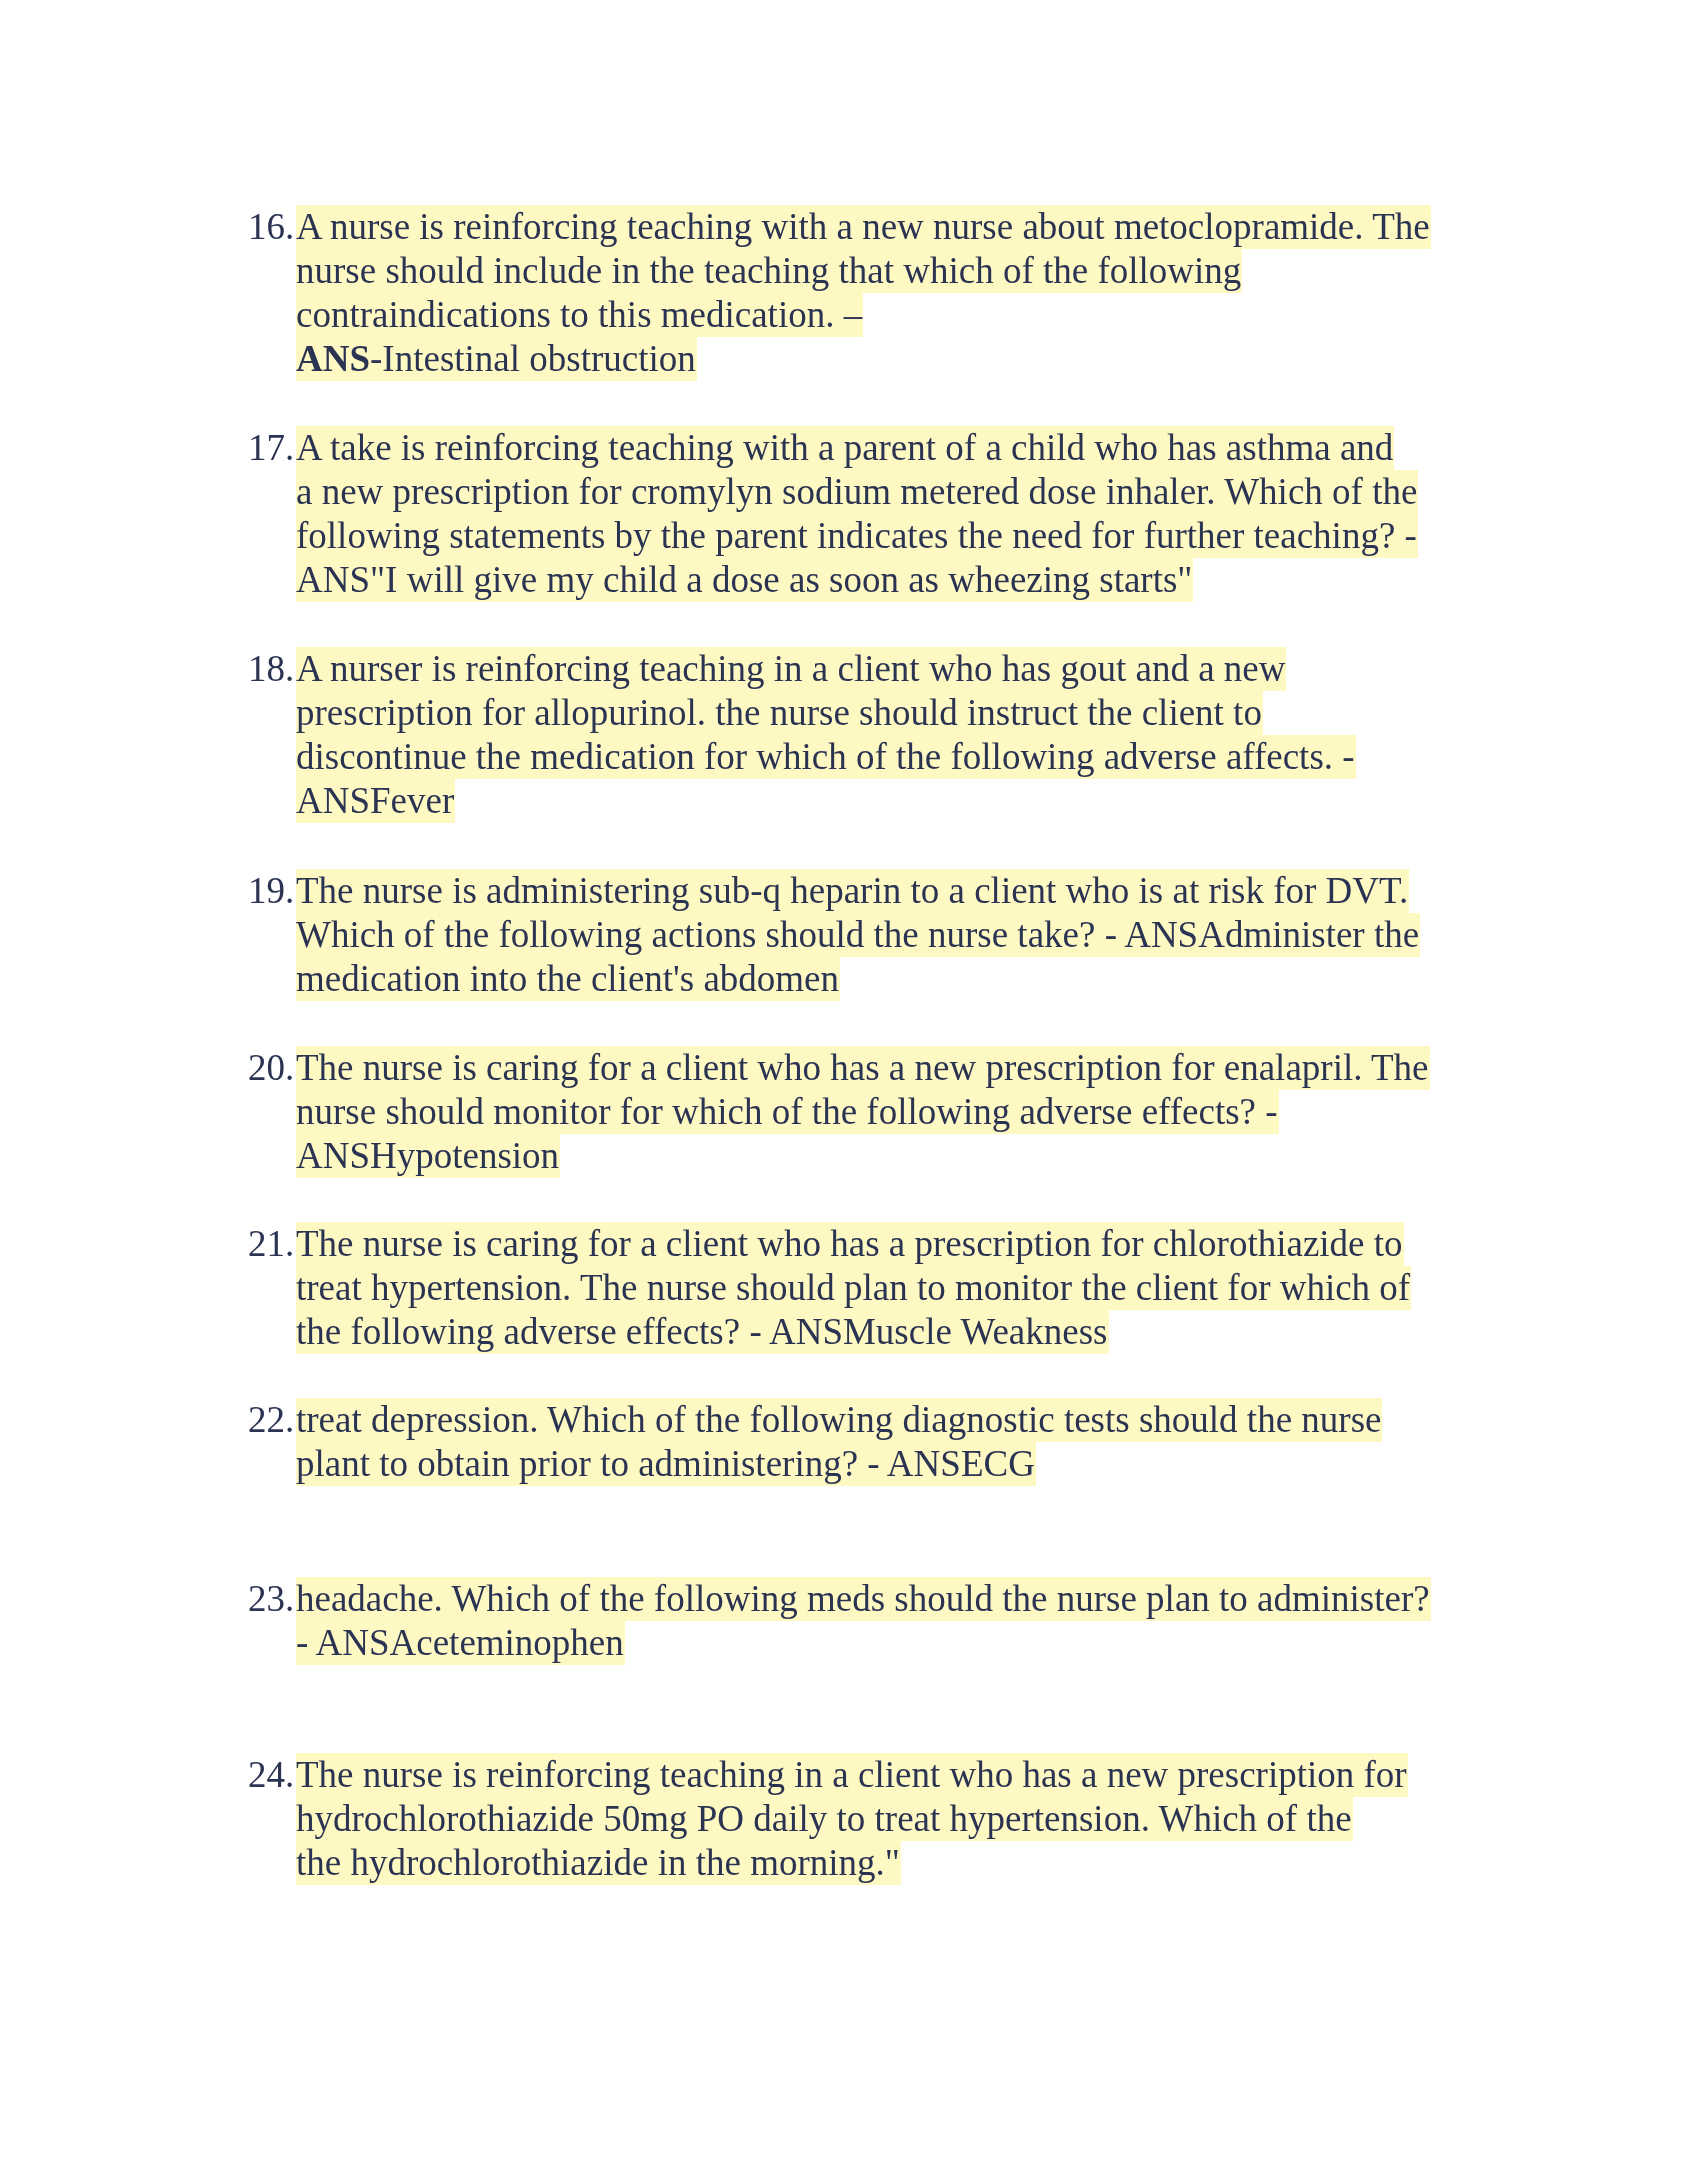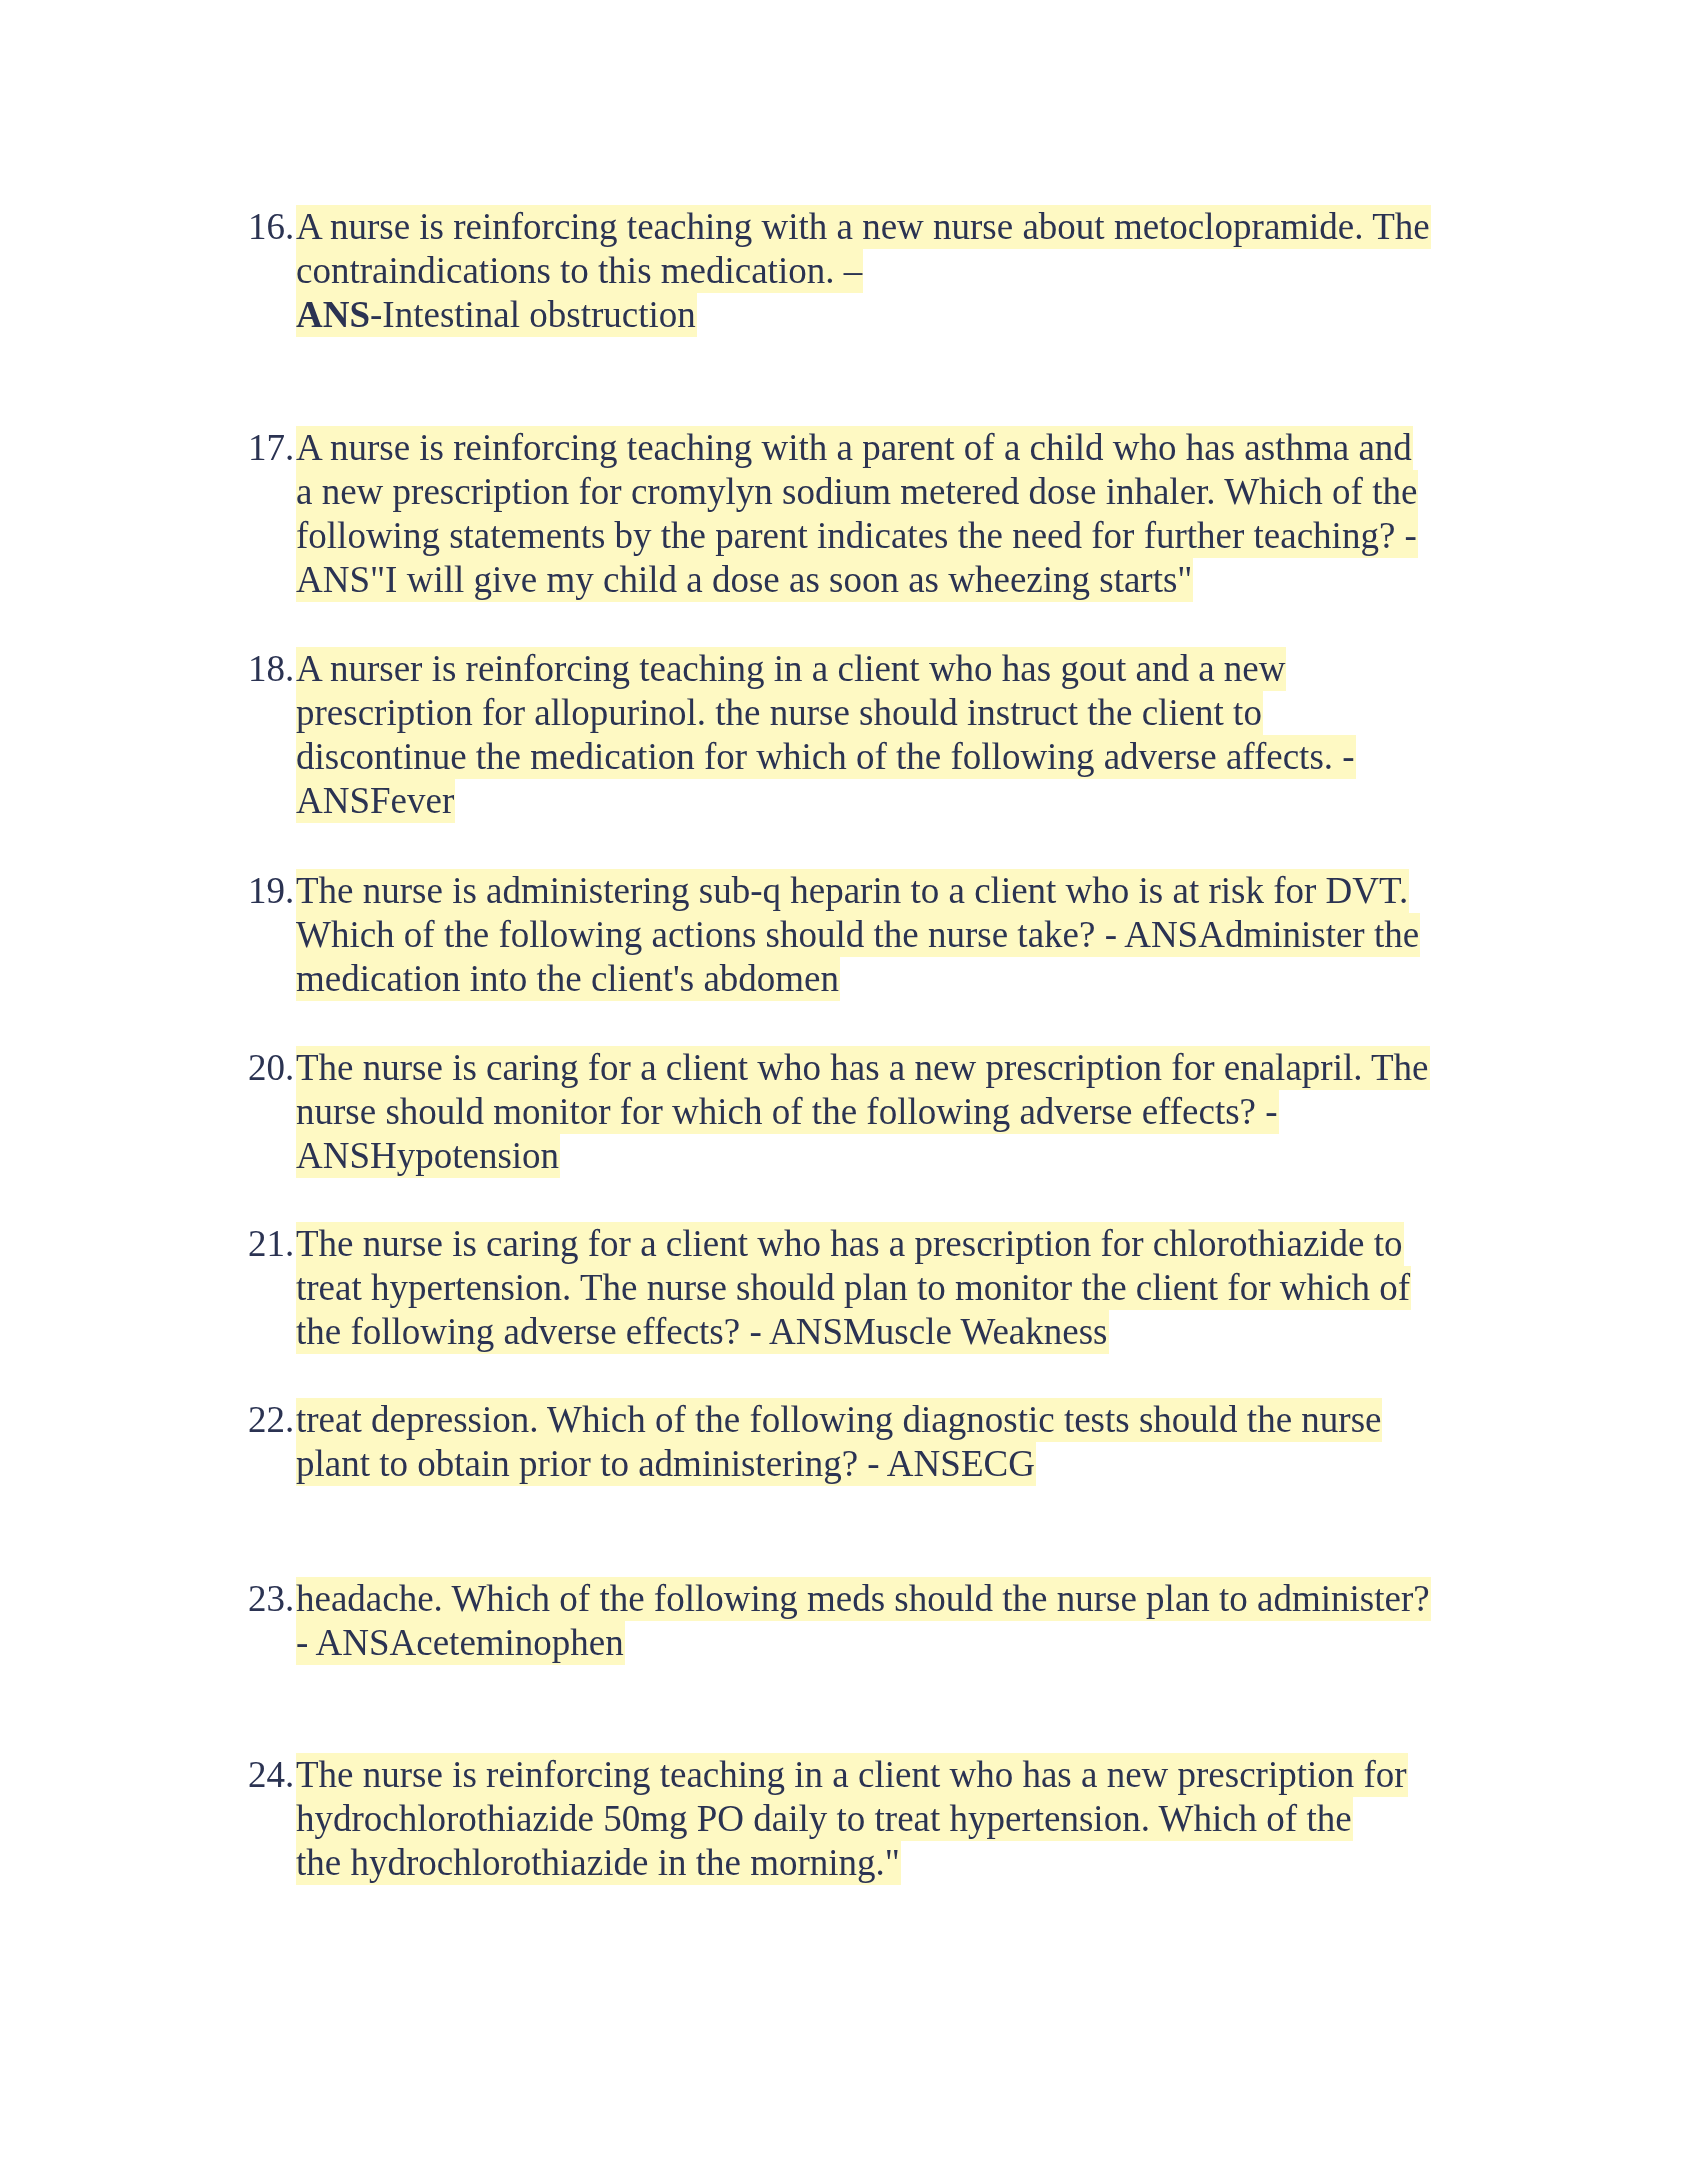--- a/index.html
+++ b/index.html
@@ -61,29 +61,30 @@
   </style>
 </head>
 <body>
 
 <div class="page">
 
   <div class="item" style="top:197px;">
     <div class="num">16.</div>
     <div class="body">
       <div class="line"><span class="hl">A nurse is reinforcing teaching with a new nurse about metoclopramide. The</span></div>
+      <div class="line"><span class="hl">nurse should include in the teaching that which of the following</span></div>
       <div class="line"><span class="hl">contraindications to this medication. –</span></div>
       <div class="line"><span class="hl"><span class="bold">ANS</span><span>-Intestinal obstruction</span></span></div>
     </div>
   </div>
 
   <div class="item" style="top:418px;">
     <div class="num">17.</div>
     <div class="body">
-      <div class="line"><span class="hl">A nurse is reinforcing teaching with a parent of a child who has asthma and</span></div>
+      <div class="line"><span class="hl">A take is reinforcing teaching with a parent of a child who has asthma and</span></div>
       <div class="line"><span class="hl">a new prescription for cromylyn sodium metered dose inhaler. Which of the</span></div>
       <div class="line"><span class="hl">following statements by the parent indicates the need for further teaching? -</span></div>
       <div class="line"><span class="hl">ANS"I will give my child a dose as soon as wheezing starts"</span></div>
     </div>
   </div>
 
   <div class="item" style="top:639px;">
     <div class="num">18.</div>
     <div class="body">
       <div class="line"><span class="hl">A nurser is reinforcing teaching in a client who has gout and a new</span></div>

